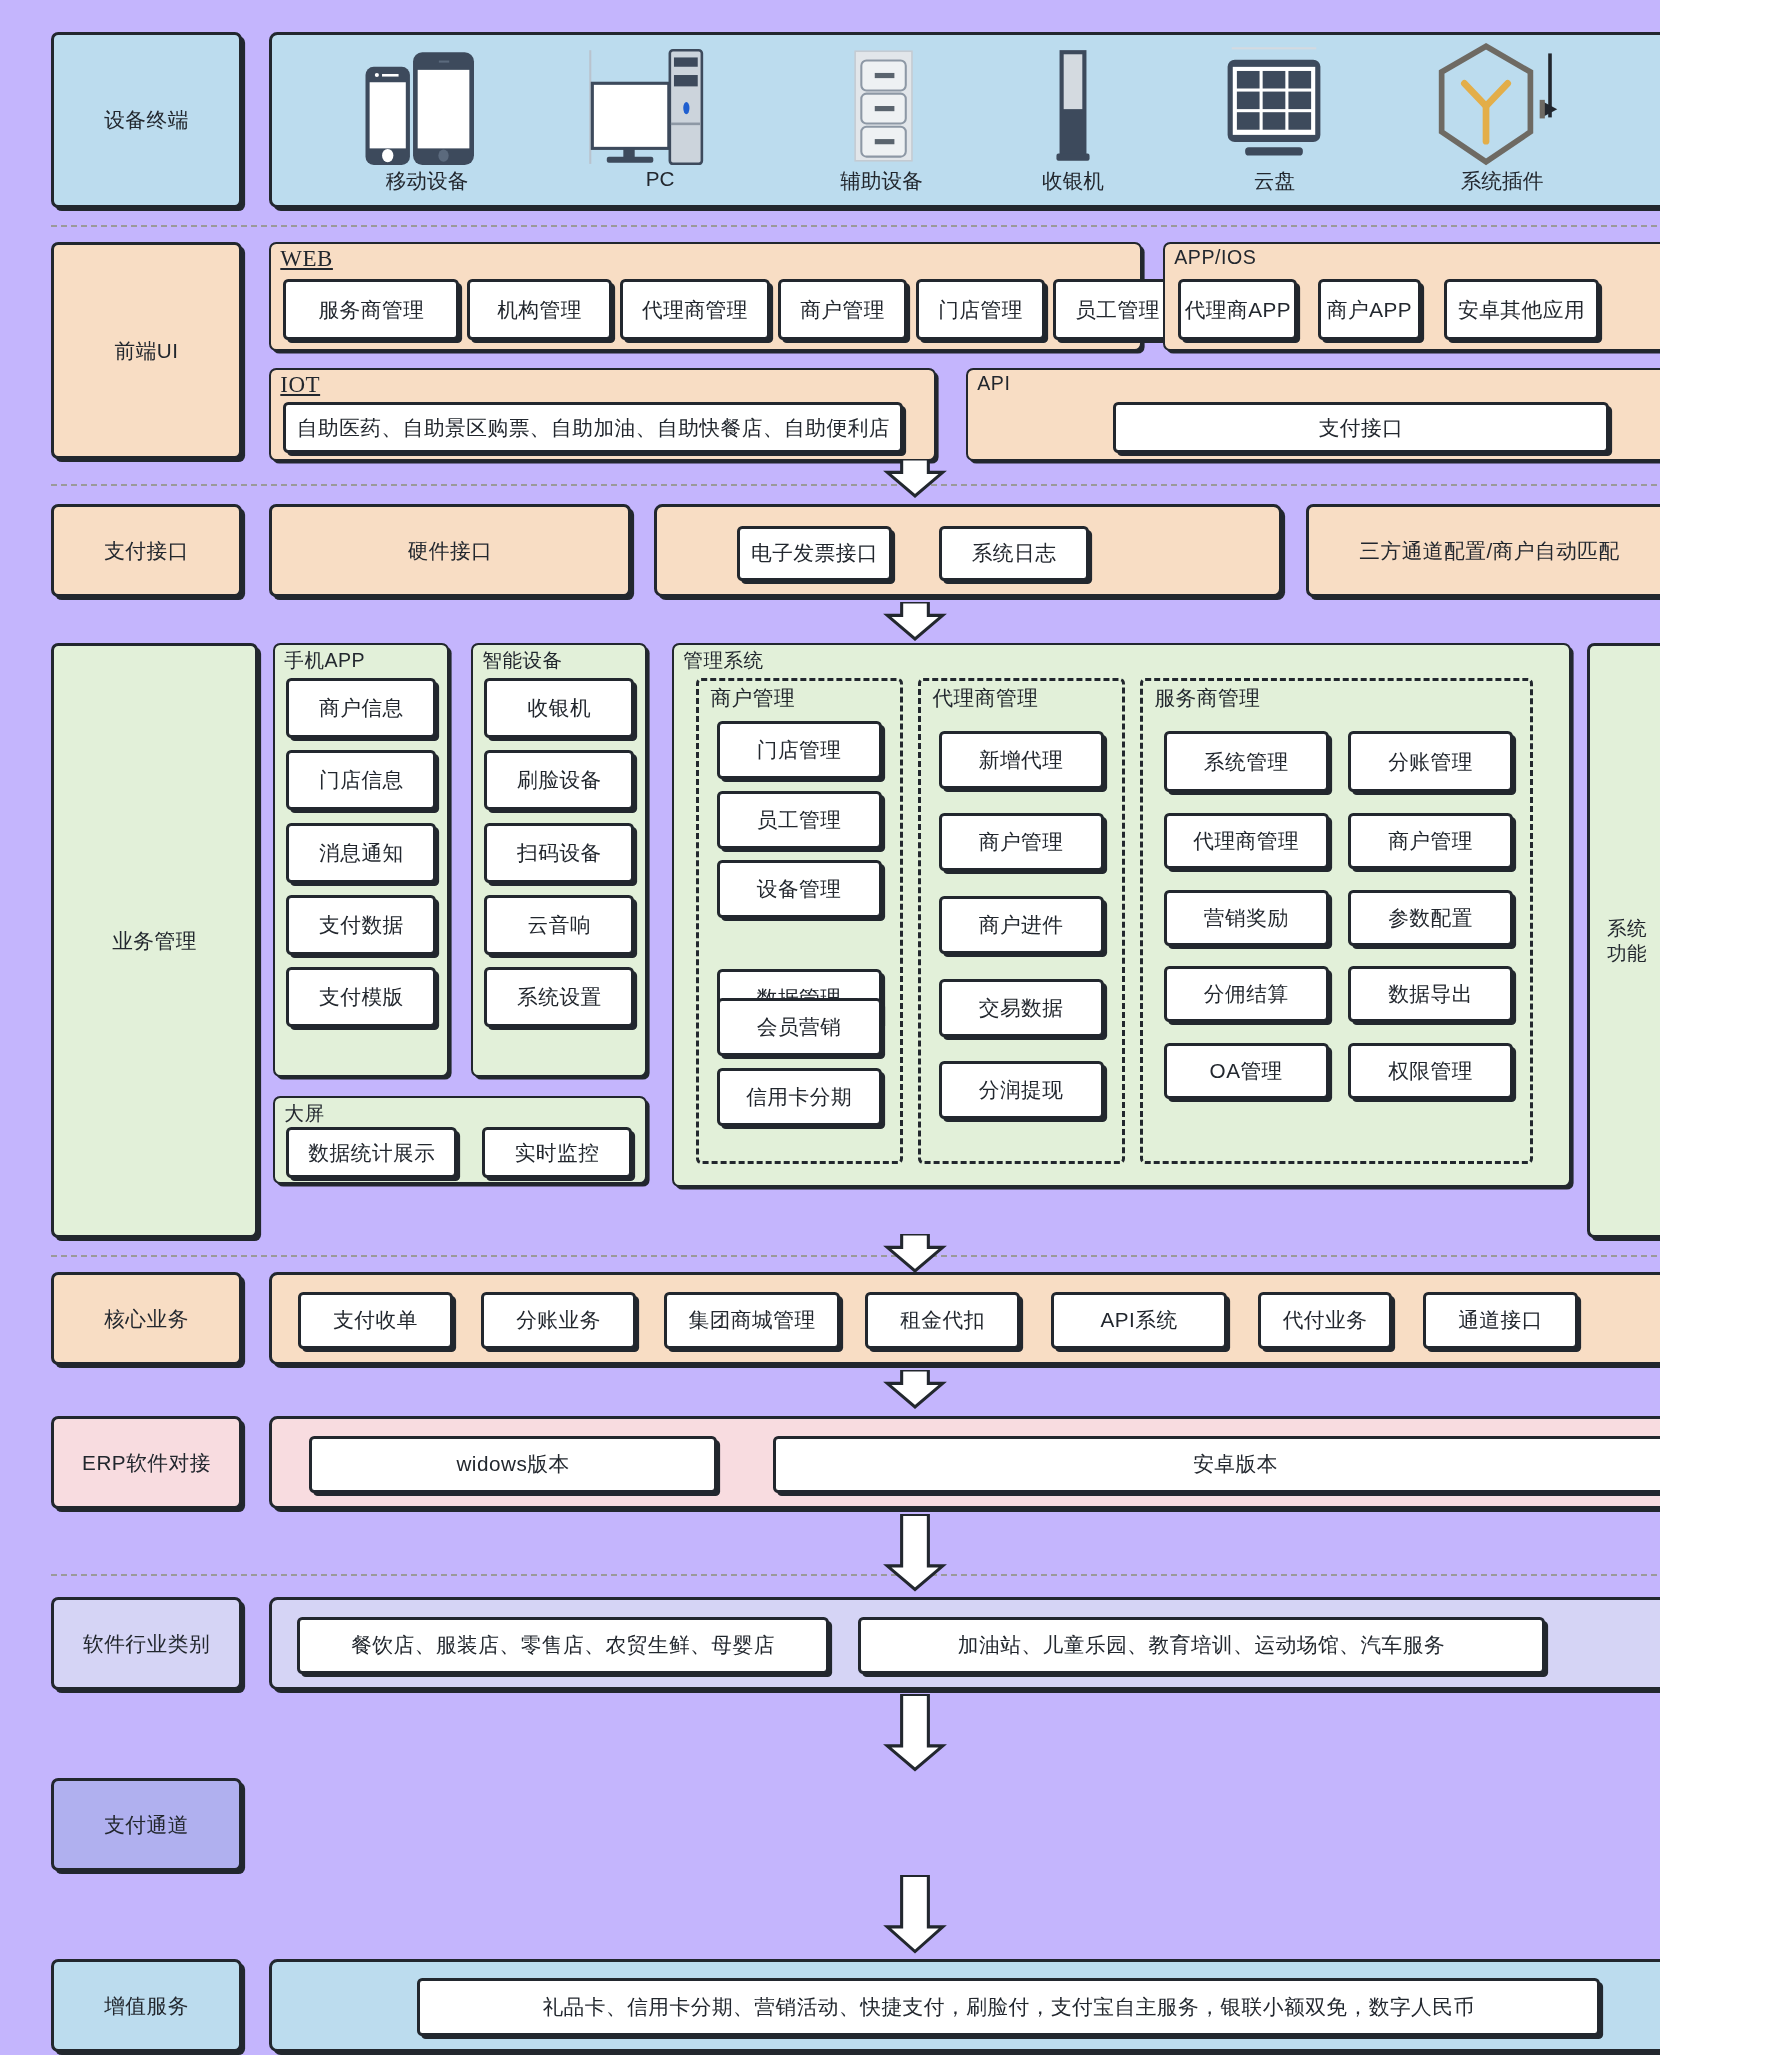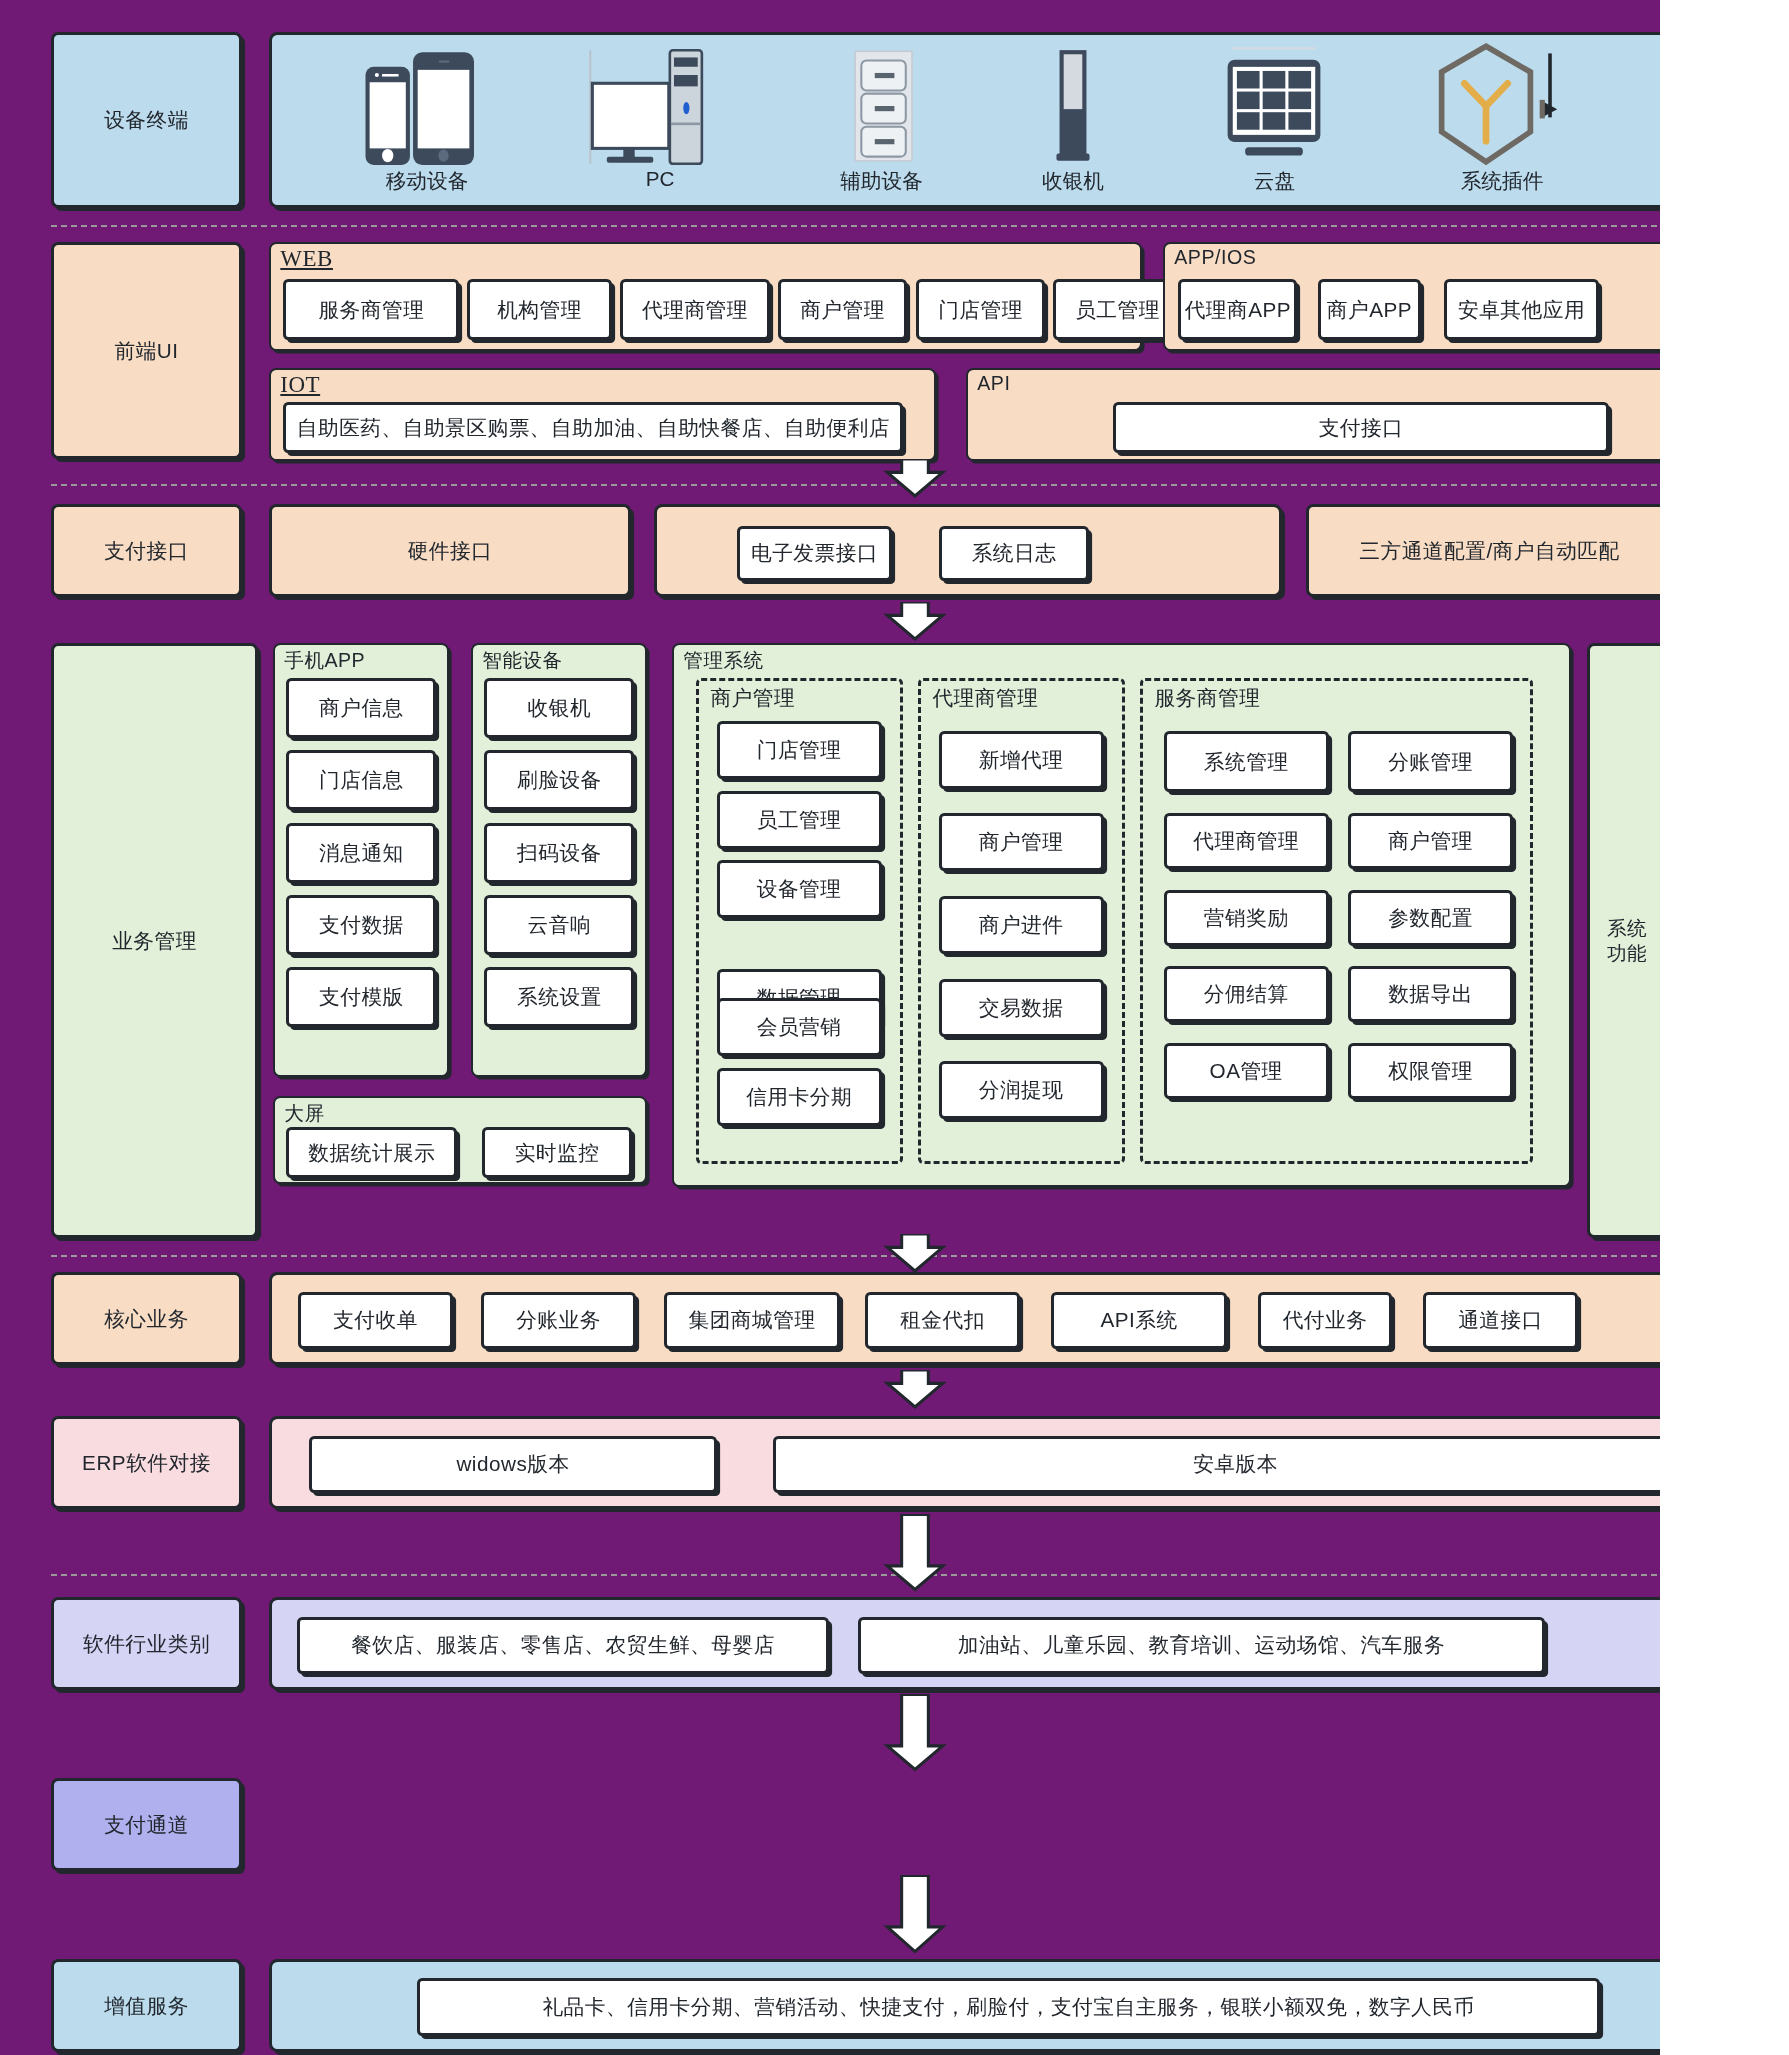--- a/index.html
+++ b/index.html
@@ -1,17 +1,17 @@
 <!DOCTYPE html>
 <html style="font-size:8.3px"><head>
 <meta charset="utf-8">
 <style>
   html,body{margin:0;padding:0;background:#ffffff;}
   body{font-family:"Liberation Sans","DejaVu Sans",sans-serif;color:#22272e;}
-  #page{position:relative;width:1660px;height:2056px;background:#701a75;overflow:hidden;}
+  #page{position:relative;width:1660px;height:2056px;background:#c4b5fd;overflow:hidden;}
 
   
   .bx{position:absolute;box-sizing:border-box;border:3.1px solid #22272e;border-radius:7.2px;
       display:flex;align-items:center;justify-content:center;text-align:center;
       box-shadow:3.6px 3.6px 0 -0.5px #22272e;}
   .bx.sq{border-radius:5.2px;}
   .lbl{font-size:20.7px;line-height:1.25;letter-spacing:0.5px;}
   .white{background:#ffffff;}
   .blue{background:#bcdcee;}
   .orange{background:#f8ddc4;}

